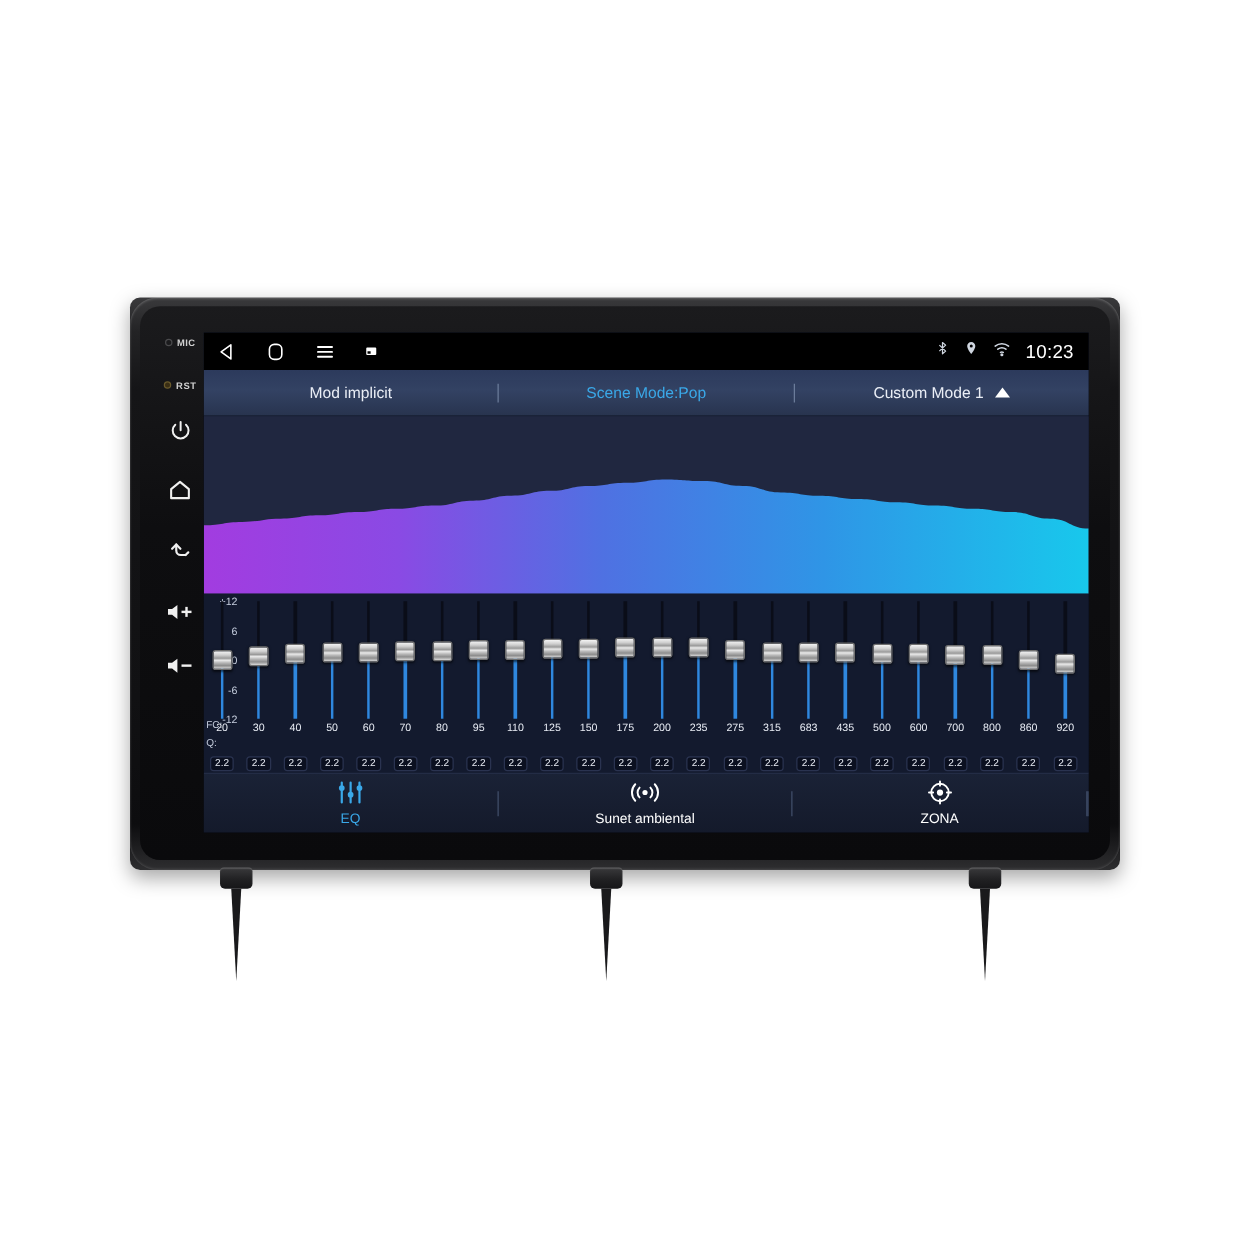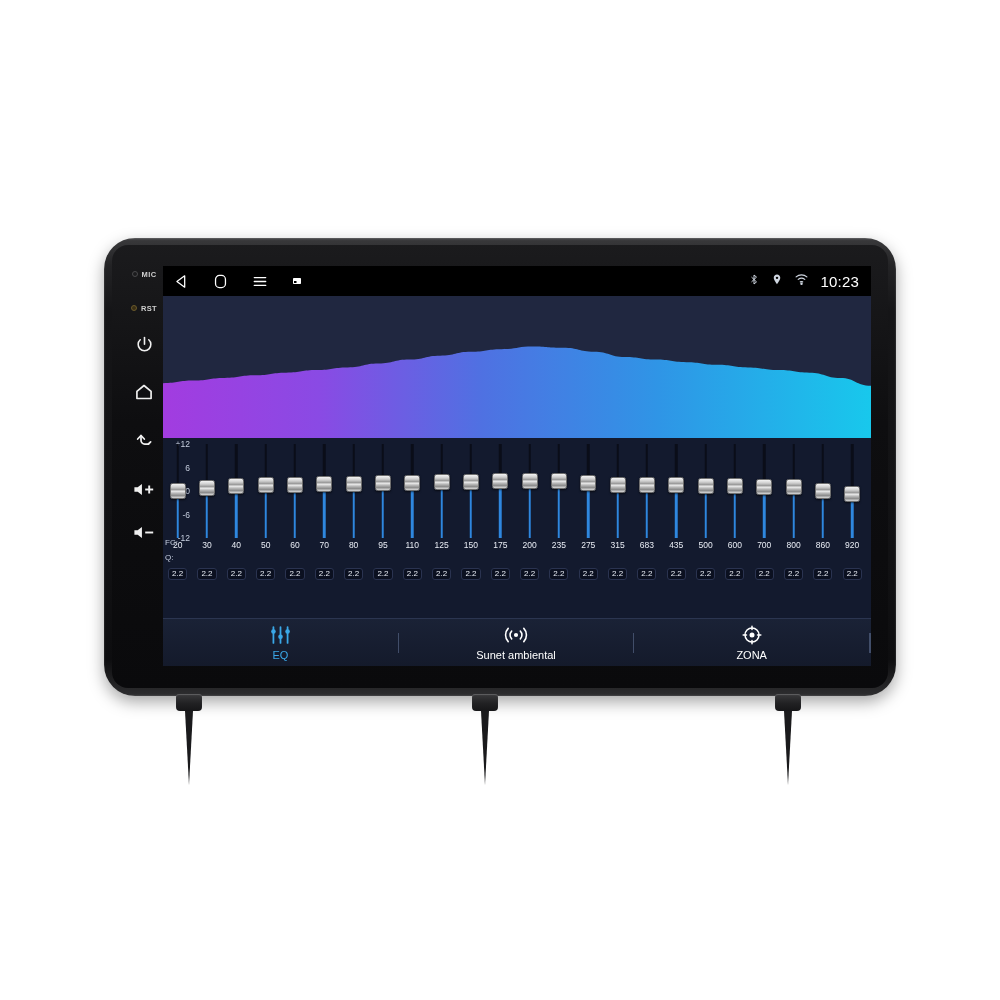--- a/index.html
+++ b/index.html
@@ -10,21 +10,21 @@
     overflow: hidden;
   }
 
   #stage { position: relative; width: 1000px; height: 1000px; background:#fff; }
 
   
   .device {
     position: absolute;
     left: 104px; top: 238px;
     width: 792px; height: 458px;
-    border-radius: 31px;
+    border-radius: 8px;
     background:
       linear-gradient(180deg,#3a3a3c 0%, #232325 6%, #151517 16%, #111113 70%, #0d0d0f 92%, #2e2e30 100%);
     box-shadow: 0 6px 16px rgba(0,0,0,.35);
   }
   .device::after{
     content:""; position:absolute; inset:0; border-radius:22px;
     box-shadow: inset 0 1px 2px rgba(255,255,255,.22), inset 0 -1px 2px rgba(255,255,255,.10);
     pointer-events:none;
   }
   .device-inner {
@@ -246,20 +246,34 @@
                 <path d="M3.4 7.6a13.5 13.5 0 0 1 17.2 0"></path>
                 <path d="M6.8 11.6a8.6 8.6 0 0 1 10.4 0"></path>
                 <path d="M10.2 15.6a3.6 3.6 0 0 1 3.6 0"></path>
                 <circle cx="12" cy="18.6" r="1" fill="#cfd6e0"></circle>
               </svg>
             </span>
             <span class="clock">10:23</span>
           </div>
         </div>
 
+        <div class="modebar">
+          <div class="mode-cell">
+            <span>Mod implicit</span>
+          </div>
+          <div class="mode-sep"></div>
+          <div class="mode-cell active">
+            <span>Scene Mode:Pop</span>
+          </div>
+          <div class="mode-sep"></div>
+          <div class="mode-cell">
+            <span>Custom Mode 1</span>
+            <span class="caret-up"></span>
+          </div>
+        </div>
 
         <div class="curve-wrap">
           <svg viewBox="0 0 720 142" preserveAspectRatio="none">
             <defs>
               <linearGradient id="curveGrad" x1="0" y1="0" x2="1" y2="0">
                 <stop offset="0%" stop-color="#a23ce0"></stop>
                 <stop offset="22%" stop-color="#8a4ae4"></stop>
                 <stop offset="45%" stop-color="#4f71e2"></stop>
                 <stop offset="70%" stop-color="#2f95e6"></stop>
                 <stop offset="100%" stop-color="#18c8ec"></stop>

